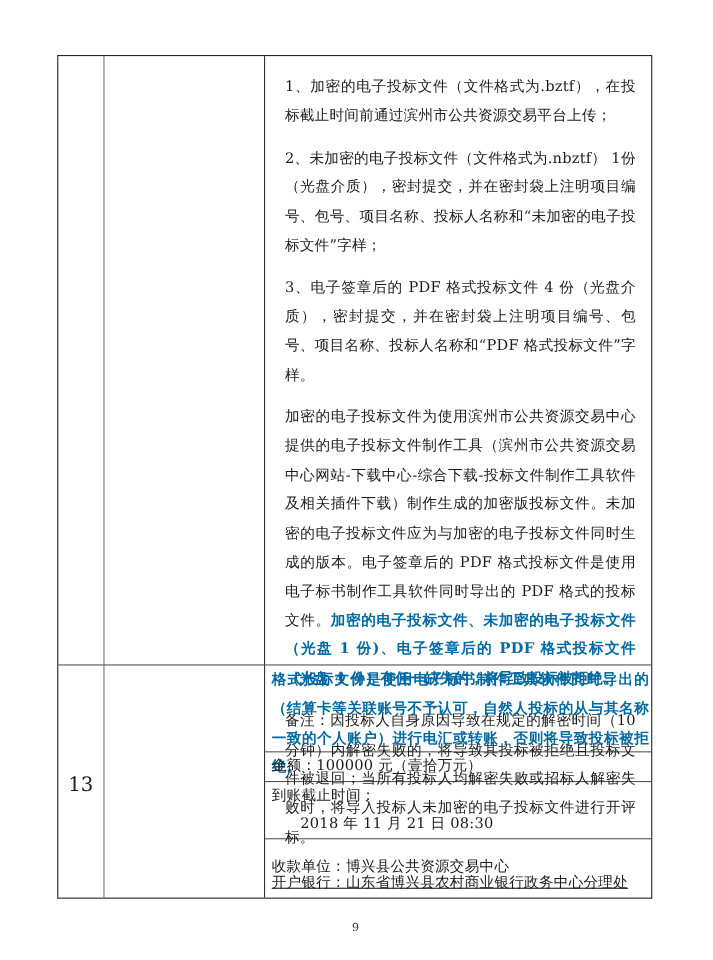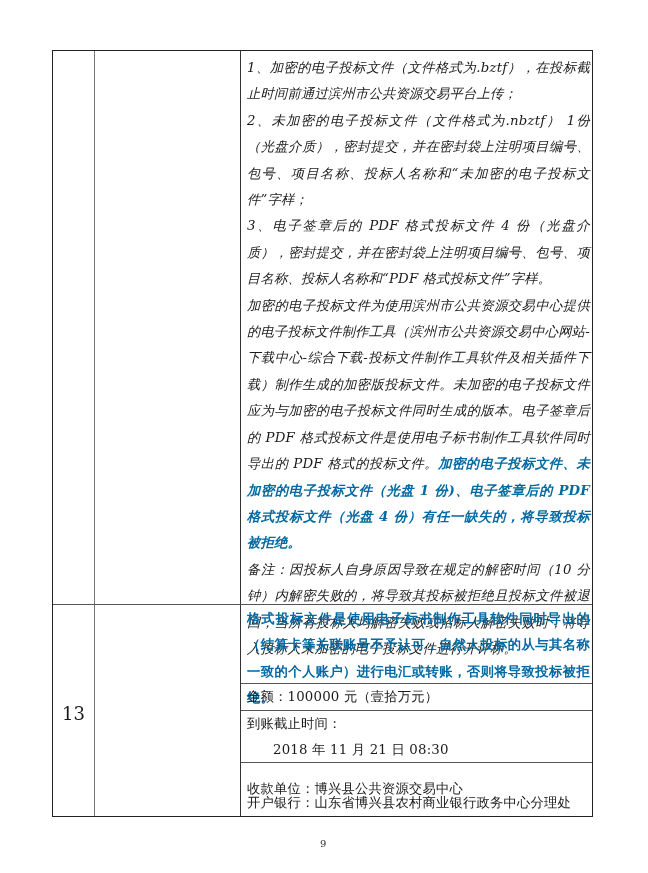--- a/index.html
+++ b/index.html
@@ -5,21 +5,21 @@
   html, body { margin:0; padding:0; background:#ffffff; }
   body { width:648px; height:873px; position:relative; overflow:hidden;
          font-family:"DejaVu Serif","Liberation Serif",serif; color:#1a1a1a; }
   .tbl { position:absolute; left:52px; top:50px; width:541px; height:767px;
          border:1.5px solid #222; box-sizing:border-box; }
   .vline { position:absolute; top:0; bottom:0; width:0; border-left:1.5px solid #777; }
   .hline { position:absolute; left:0; right:0; height:0; border-top:1.5px solid #555; }
   .sub-hline { position:absolute; left:188px; right:0; height:0; border-top:1px solid #555; }
   .cell-text { position:absolute; left:194px; width:343px; font-size:13.3px;
                line-height:26.4px; text-align:justify; letter-spacing:0.2px; }
-  .cell-text p { margin:0;font-style:italic; }
+  .cell-text p { margin:12px; }
   .b { font-weight:bold; color:#0369a1; }
   .label { position:absolute; font-size:18px; }
   .pagenum { position:absolute; top:838px; left:320px; font-size:10px; color:#333; }
 </style>
 </head>
 <body>
 
 <div class="tbl">
   <div class="vline" style="left:41px;"></div>
   <div class="vline" style="left:187px;border-left-color:#333;"></div>
@@ -37,16 +37,16 @@
     <p>备注：因投标人自身原因导致在规定的解密时间（10 分钟）内解密失败的，将导致其投标被拒绝且投标文件被退回；当所有投标人均解密失败或招标人解密失败时，将导入投标人未加密的电子投标文件进行开评标。</p>
   </div>
 
   <div class="label" style="left:0;width:41px;top:652px;text-align:center;">13</div>
 
   <div class="cell-text b" style="top:555px;">格式投标文件是使用电子标书制作工具软件同时导出的（结算卡等关联账号不予认可，自然人投标的从与其名称一致的个人账户）进行电汇或转账，否则将导致投标被拒绝。</div>
   <div class="cell-text" style="top:633px;">金额：100000 元（壹拾万元）</div>
   <div class="cell-text" style="top:660px;">到账截止时间：</div>
   <div class="cell-text" style="top:686px;padding-left:26px;">2018 年 11 月 21 日 08:30</div>
   <div class="cell-text" style="top:713px;margin-top:12px;">收款单位：博兴县公共资源交易中心</div>
-  <div class="cell-text" style="top:739px;">开户银行：山东省博兴县农村商业银行政务中心分理处</div>
+  <div class="cell-text" style="top:739px;text-decoration:underline;">开户银行：山东省博兴县农村商业银行政务中心分理处</div>
 </div>
 
 <div class="pagenum">9</div>
 
 </body></html>

